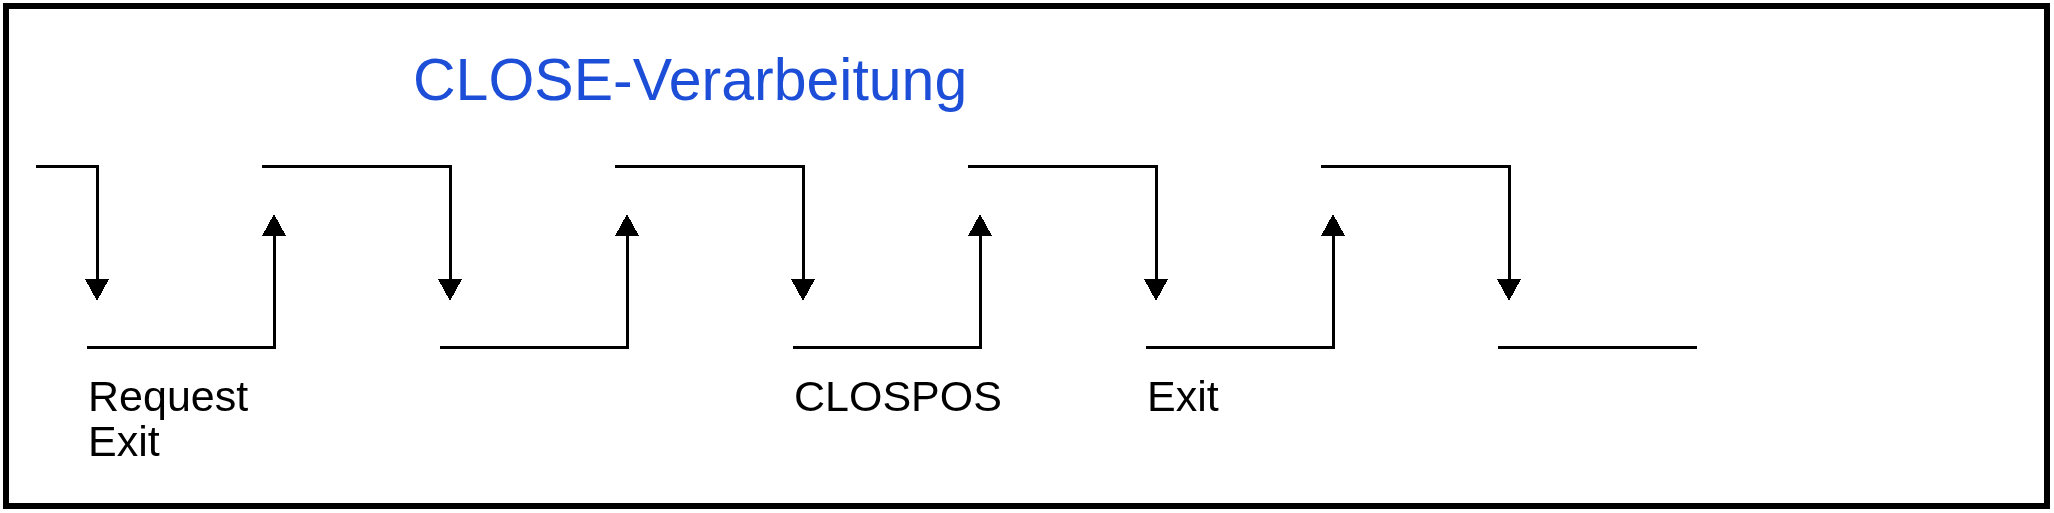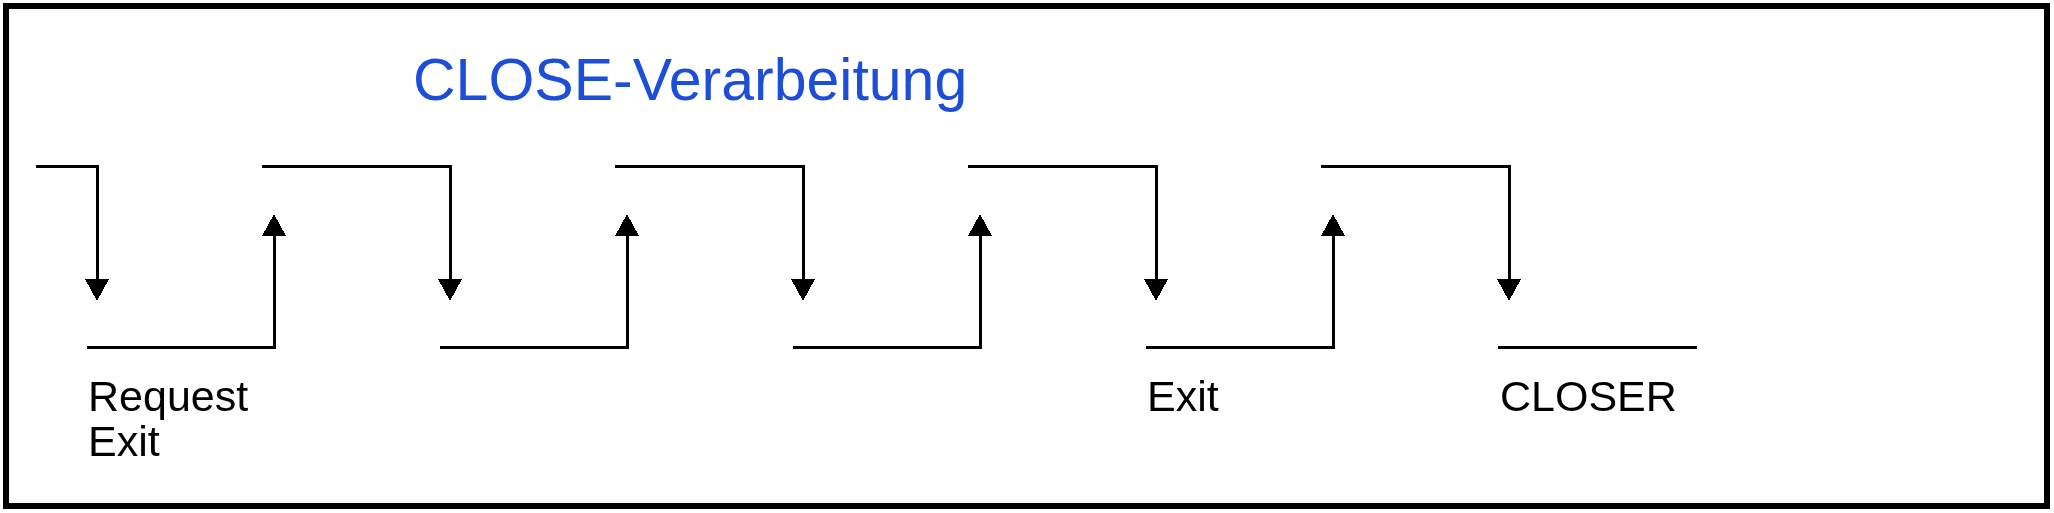--- a/index.html
+++ b/index.html
@@ -110,22 +110,22 @@
   </svg>
 
   <div class="title">CLOSE-Verarbeitung</div>
 
   <div class="step-label lbl-0">
     <span class="line">Request</span>
     <span class="line">Exit</span>
   </div>
 
 
+  <div class="step-label lbl-2">
+    <span class="line">CLOSPOS</span>
+  </div>
 
   <div class="step-label lbl-3">
     <span class="line">Exit</span>
   </div>
 
-  <div class="step-label lbl-4">
-    <span class="line">CLOSER</span>
-  </div>
 
 </div>
 
 </body></html>

